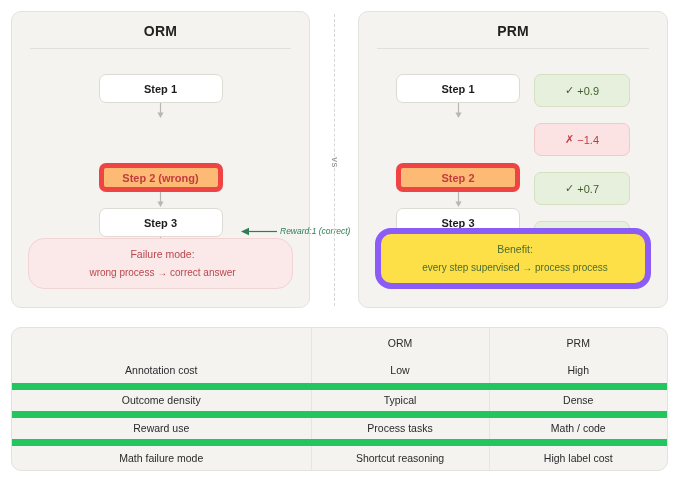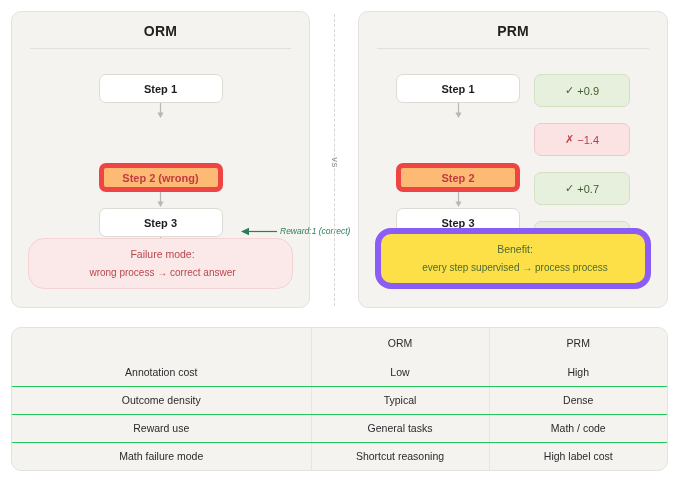--- a/index.html
+++ b/index.html
@@ -209,21 +209,21 @@
     width: 100%;
     height: 100%;
     border-collapse: collapse;
     table-layout: fixed;
   }
   table.cmp th, table.cmp td {
     text-align: center;
     font-size: 10.5px;
     font-weight: normal;
     color: #2a2a2c;
-    border-bottom: 1px solid #22c55e;
+    border-bottom: 7px solid #22c55e;
     border-right: 1px solid #e7e5df;
     padding: 0;
   }
   table.cmp col.c0 { width: 299px; }
   table.cmp col.c1 { width: 178px; }
   table.cmp col.c2 { width: 178px; }
   table.cmp th:last-child, table.cmp td:last-child { border-right: none; }
   table.cmp tr:last-child th, table.cmp tr:last-child td { border-bottom: none; }
   table.cmp thead th { height: 30px; color: #2a2a2c; }
   table.cmp tbody tr { height: 28px; }
@@ -372,21 +372,21 @@
         <td>Low</td>
         <td>High</td>
       </tr>
       <tr>
         <td>Outcome density</td>
         <td>Typical</td>
         <td>Dense</td>
       </tr>
       <tr>
         <td>Reward use</td>
-        <td>General tasks</td>
+        <td>Process tasks</td>
         <td>Math / code</td>
       </tr>
       <tr>
         <td>Math failure mode</td>
         <td>Shortcut reasoning</td>
         <td>High label cost</td>
       </tr>
     </tbody>
   </table>
 </div>

